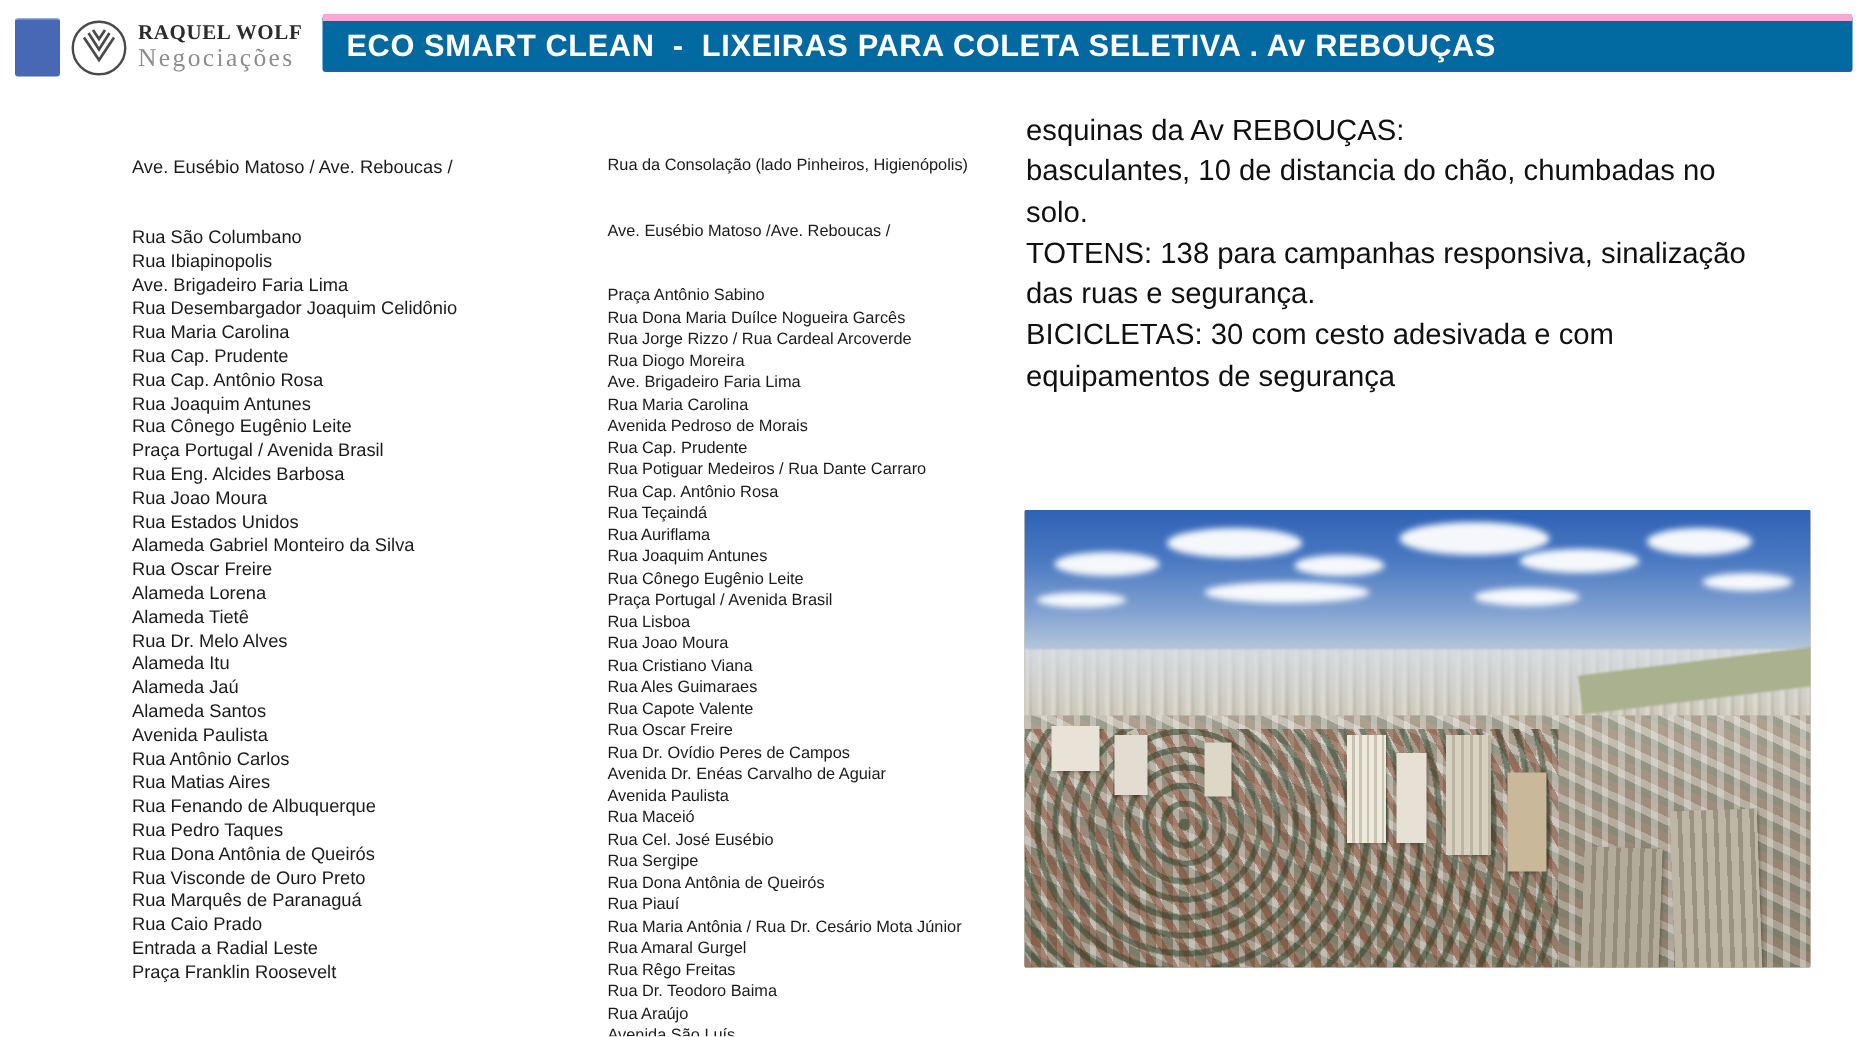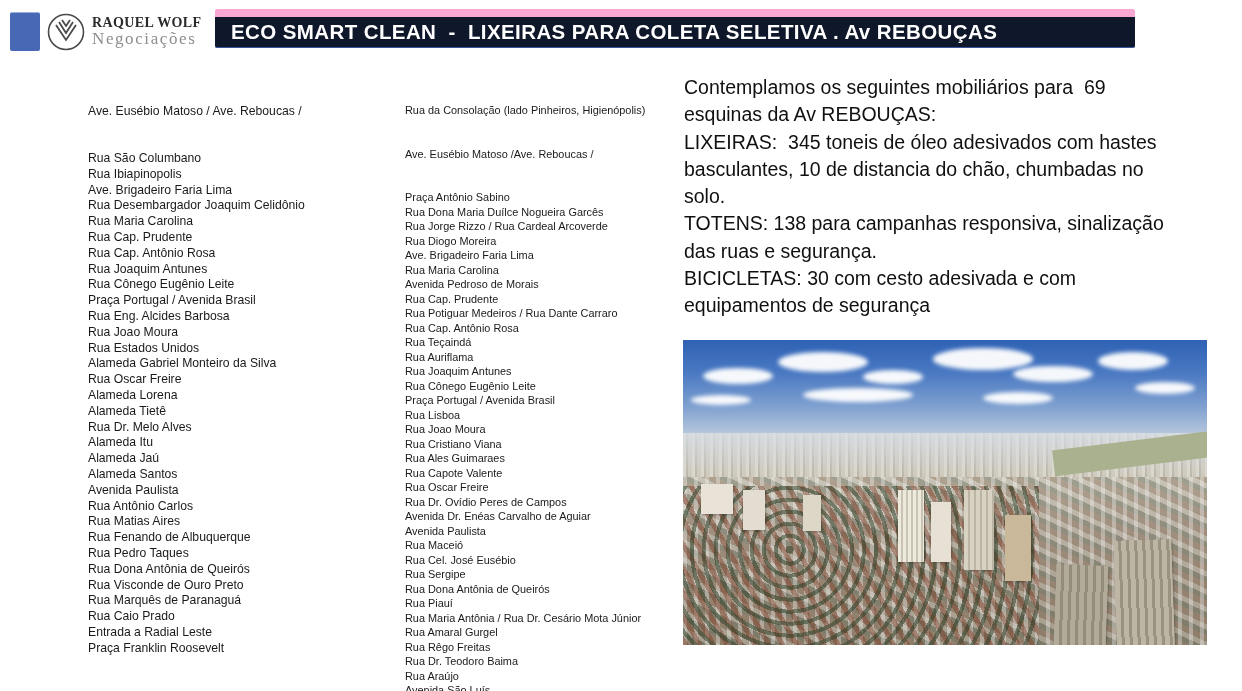--- a/index.html
+++ b/index.html
@@ -8,22 +8,22 @@
 
   
   .blue-chip{position:absolute;left:10px;top:12px;width:30px;height:38px;
              background:#4769b5;border-top:1px solid #9aaede;border-radius:2px;}
   .logo{position:absolute;left:46px;top:9px;height:46px;display:flex;align-items:center;gap:6px;}
   .logo-mark svg{display:block;}
   .logo-text{display:flex;flex-direction:column;line-height:1.05;}
   .brand{font-family:"Liberation Serif",serif;font-weight:bold;font-size:14px;
          letter-spacing:.4px;color:#2b2b2b;}
   .brand-sub{font-family:"Liberation Serif",serif;font-size:17px;letter-spacing:1.6px;color:#8d8d8d;}
-  .banner{position:absolute;left:215px;top:9px;width:920px;height:39px;background:#0f172a;
-          border-top:8px solid #f9a8d4;border-bottom:1px solid #3a55a0;border-radius:2px;
+  .banner{position:absolute;left:215px;top:9px;width:1020px;height:39px;background:#0369a1;
+          border-top:5px solid #f9a8d4;border-bottom:1px solid #3a55a0;border-radius:2px;
           display:flex;align-items:center;box-sizing:border-box;}
   .banner span{color:#ffffff;font-weight:bold;font-size:20.5px;letter-spacing:.4px;
                padding-left:16px;white-space:pre;}
 
   
   .col{position:absolute;white-space:pre-wrap;}
   .col .heading{}
   .col1{left:88px;top:72px;width:312px;font-size:12.2px;line-height:15.8px;}
   .col2{left:405px;top:74px;width:290px;font-size:10.9px;line-height:14.5px;}
   .street{white-space:pre-wrap;}
@@ -103,23 +103,21 @@
   </section>
 
   <section class="col col2">
     <div class="heading">Rua da Consolação (lado Pinheiros, Higienópolis)</div>
     <div class="heading">Ave. Eusébio Matoso /Ave. Reboucas /</div>
     <div><div class="street">Praça Antônio Sabino</div><div class="street">Rua Dona Maria Duílce Nogueira Garcês</div><div class="street">Rua Jorge Rizzo / Rua Cardeal Arcoverde</div><div class="street">Rua Diogo Moreira</div><div class="street">Ave. Brigadeiro Faria Lima</div><div class="street">Rua Maria Carolina</div><div class="street">Avenida Pedroso de Morais</div><div class="street">Rua Cap. Prudente</div><div class="street">Rua Potiguar Medeiros / Rua Dante Carraro</div><div class="street">Rua Cap. Antônio Rosa</div><div class="street">Rua Teçaindá</div><div class="street">Rua Auriflama</div><div class="street">Rua Joaquim Antunes</div><div class="street">Rua Cônego Eugênio Leite</div><div class="street">Praça Portugal / Avenida Brasil</div><div class="street">Rua Lisboa</div><div class="street">Rua Joao Moura</div><div class="street">Rua Cristiano Viana</div><div class="street">Rua Ales Guimaraes</div><div class="street">Rua Capote Valente</div><div class="street">Rua Oscar Freire</div><div class="street">Rua Dr. Ovídio Peres de Campos</div><div class="street">Avenida Dr. Enéas Carvalho de Aguiar</div><div class="street">Avenida Paulista</div><div class="street">Rua Maceió</div><div class="street">Rua Cel. José Eusébio</div><div class="street">Rua Sergipe</div><div class="street">Rua Dona Antônia de Queirós</div><div class="street">Rua Piauí</div><div class="street">Rua Maria Antônia / Rua Dr. Cesário Mota Júnior</div><div class="street">Rua Amaral Gurgel</div><div class="street">Rua Rêgo Freitas</div><div class="street">Rua Dr. Teodoro Baima</div><div class="street">Rua Araújo</div><div class="street">Avenida São Luís</div></div>
     
   </section>
 
   <section class="summary">
-      <div class="summary-line">Contemplamos os seguintes mobiliários para  69</div>
       <div class="summary-line">esquinas da Av REBOUÇAS:</div>
-      <div class="summary-line">LIXEIRAS:  345 toneis de óleo adesivados com hastes</div>
       <div class="summary-line">basculantes, 10 de distancia do chão, chumbadas no</div>
       <div class="summary-line">solo.</div>
       <div class="summary-line">TOTENS: 138 para campanhas responsiva, sinalização</div>
       <div class="summary-line">das ruas e segurança.</div>
       <div class="summary-line">BICICLETAS: 30 com cesto adesivada e com</div>
       <div class="summary-line">equipamentos de segurança</div>
     </section>
 
   <figure class="photo">
     <div class="sky"></div>

